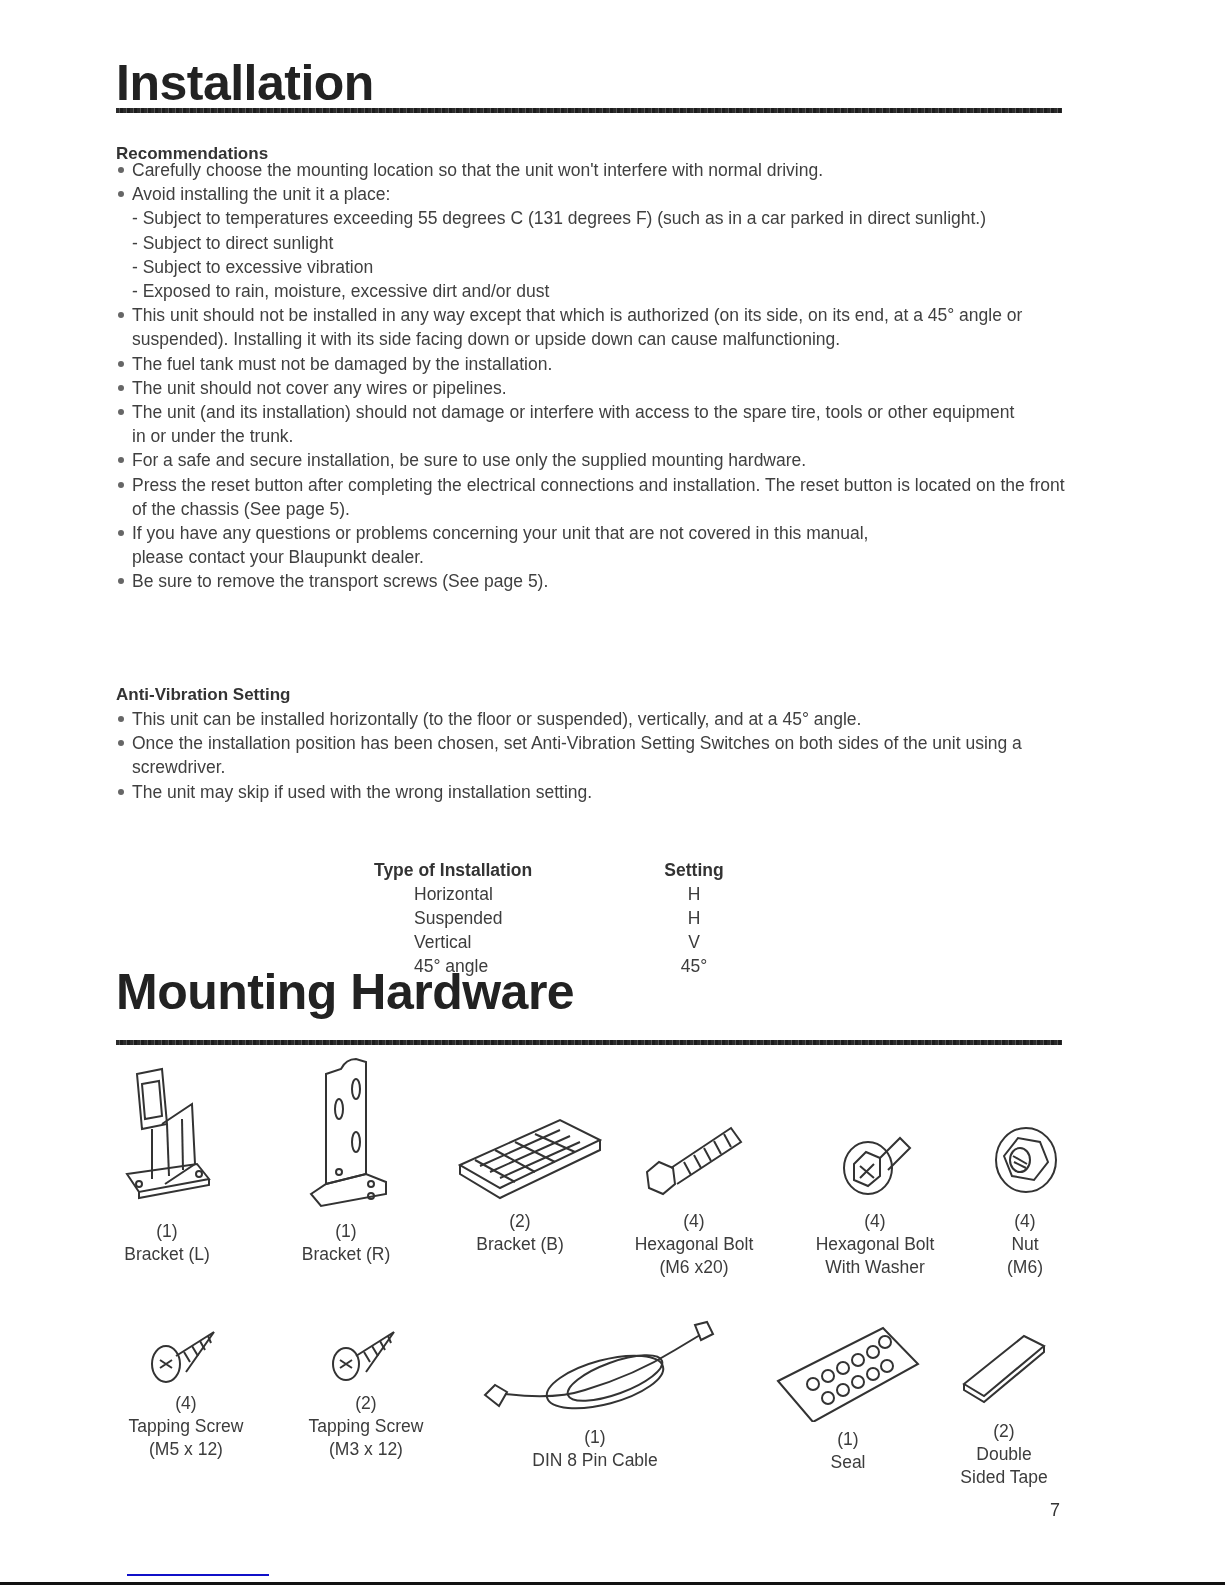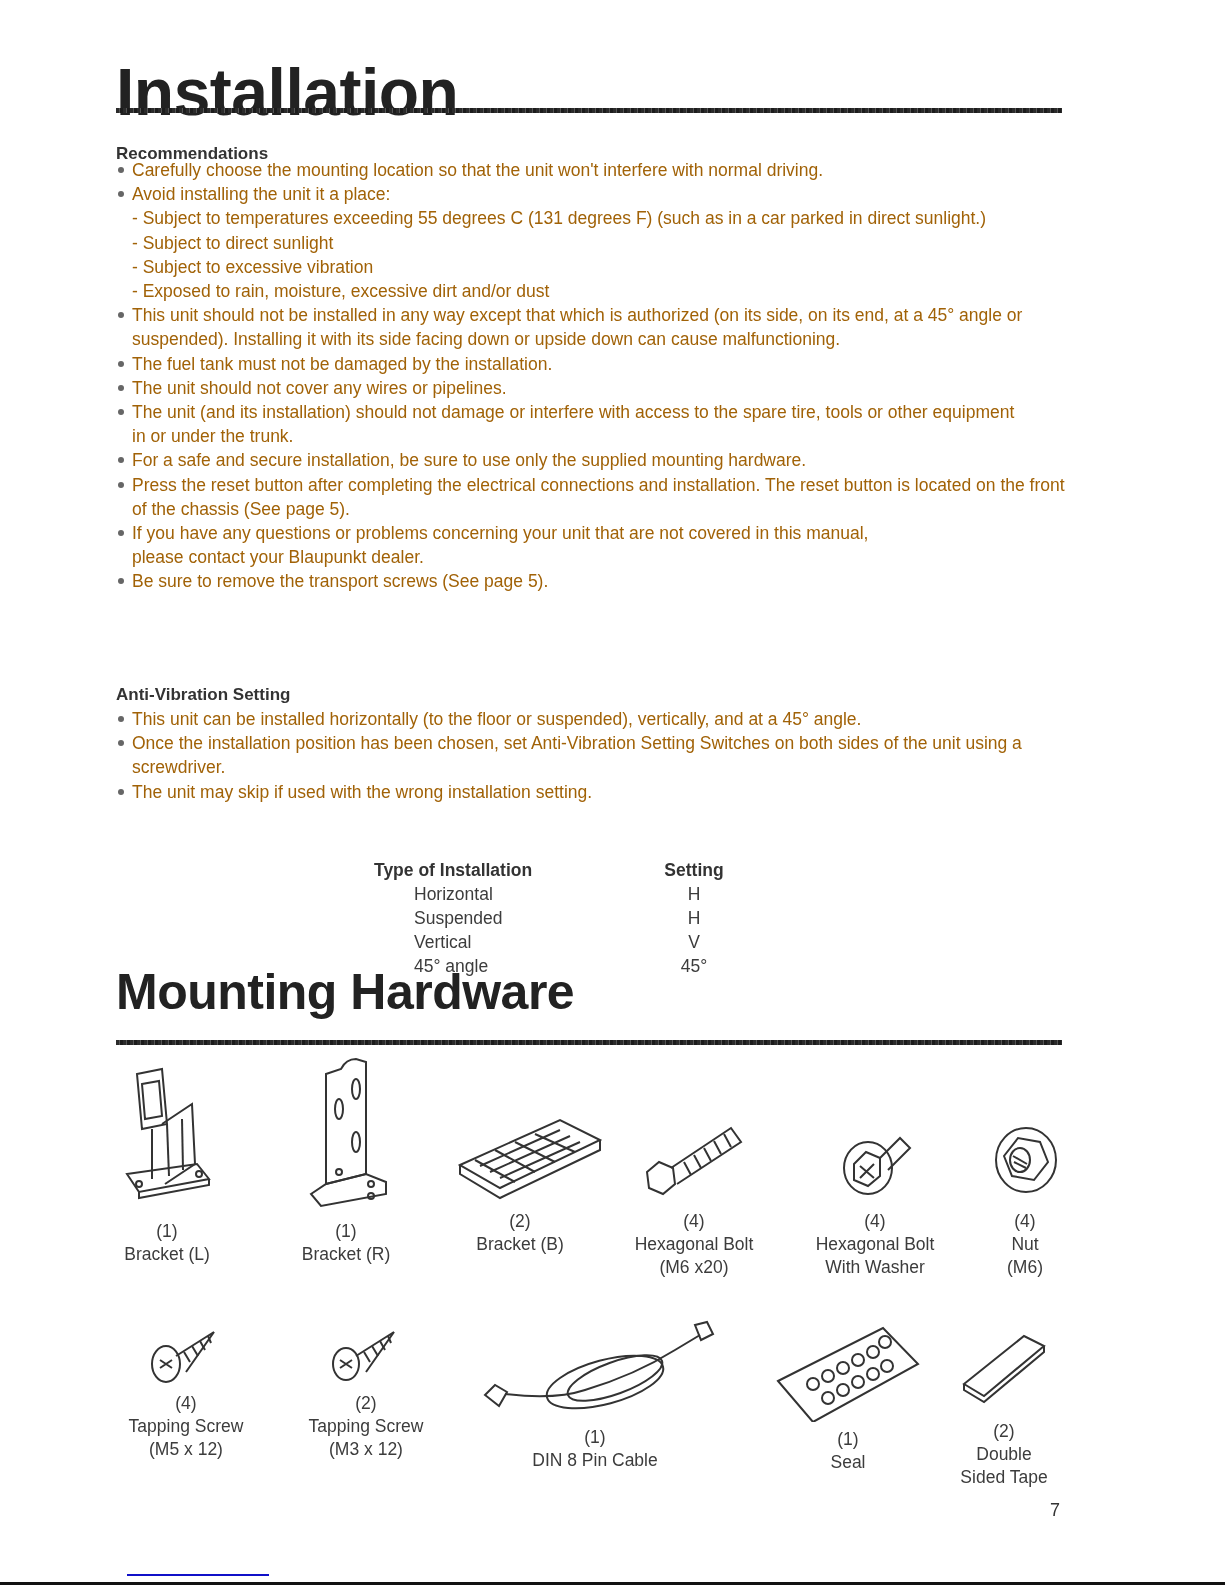--- a/index.html
+++ b/index.html
@@ -4,33 +4,33 @@
   <style>
     html, body { margin: 0; padding: 0; background: #ffffff; }
     body {
       width: 1225px; height: 1585px; position: relative; overflow: hidden;
       font-family: "Liberation Sans", sans-serif; color: #3a3a3a;
     }
     .page-title {
       position: absolute; left: 116px; font-weight: bold; color: #222;
       font-family: "Liberation Sans", sans-serif; letter-spacing: -0.5px;
     }
-    .title-install { top: 54px; font-size: 66px; }
+    .title-install { top: 54px; font-size: 50px; }
     .title-mount { top: 963px; font-size: 50px; }
     .rule {
       position: absolute; left: 116px; width: 946px; height: 5px;
       background: repeating-linear-gradient(90deg, #2b2b2b 0 3px, #555 3px 4px, #1c1c1c 4px 7px);
     }
     .rule-1 { top: 108px; }
     .rule-2 { top: 1040px; }
     .section-head {
       position: absolute; left: 116px; font-size: 17px; font-weight: bold; color: #333;
     }
     .text-block {
-      position: absolute; left: 116px; width: 950px; font-size: 17.5px; line-height: 24.2px; color: #a16207;
+      position: absolute; left: 116px; width: 950px; font-size: 17.5px; line-height: 24.2px; color: #404040;
     }
     .bullet { position: relative; padding-left: 16px; }
     .bullet::before {
       content: ""; position: absolute; left: 2px; top: 9px; width: 6px; height: 6px;
       border-radius: 50%; background: #666;
     }
     .dash { padding-left: 16px; }
     .table {
       position: absolute; left: 374px; top: 816px; font-size: 17.5px; line-height: 24px; color: #3c3c3c;
     }

